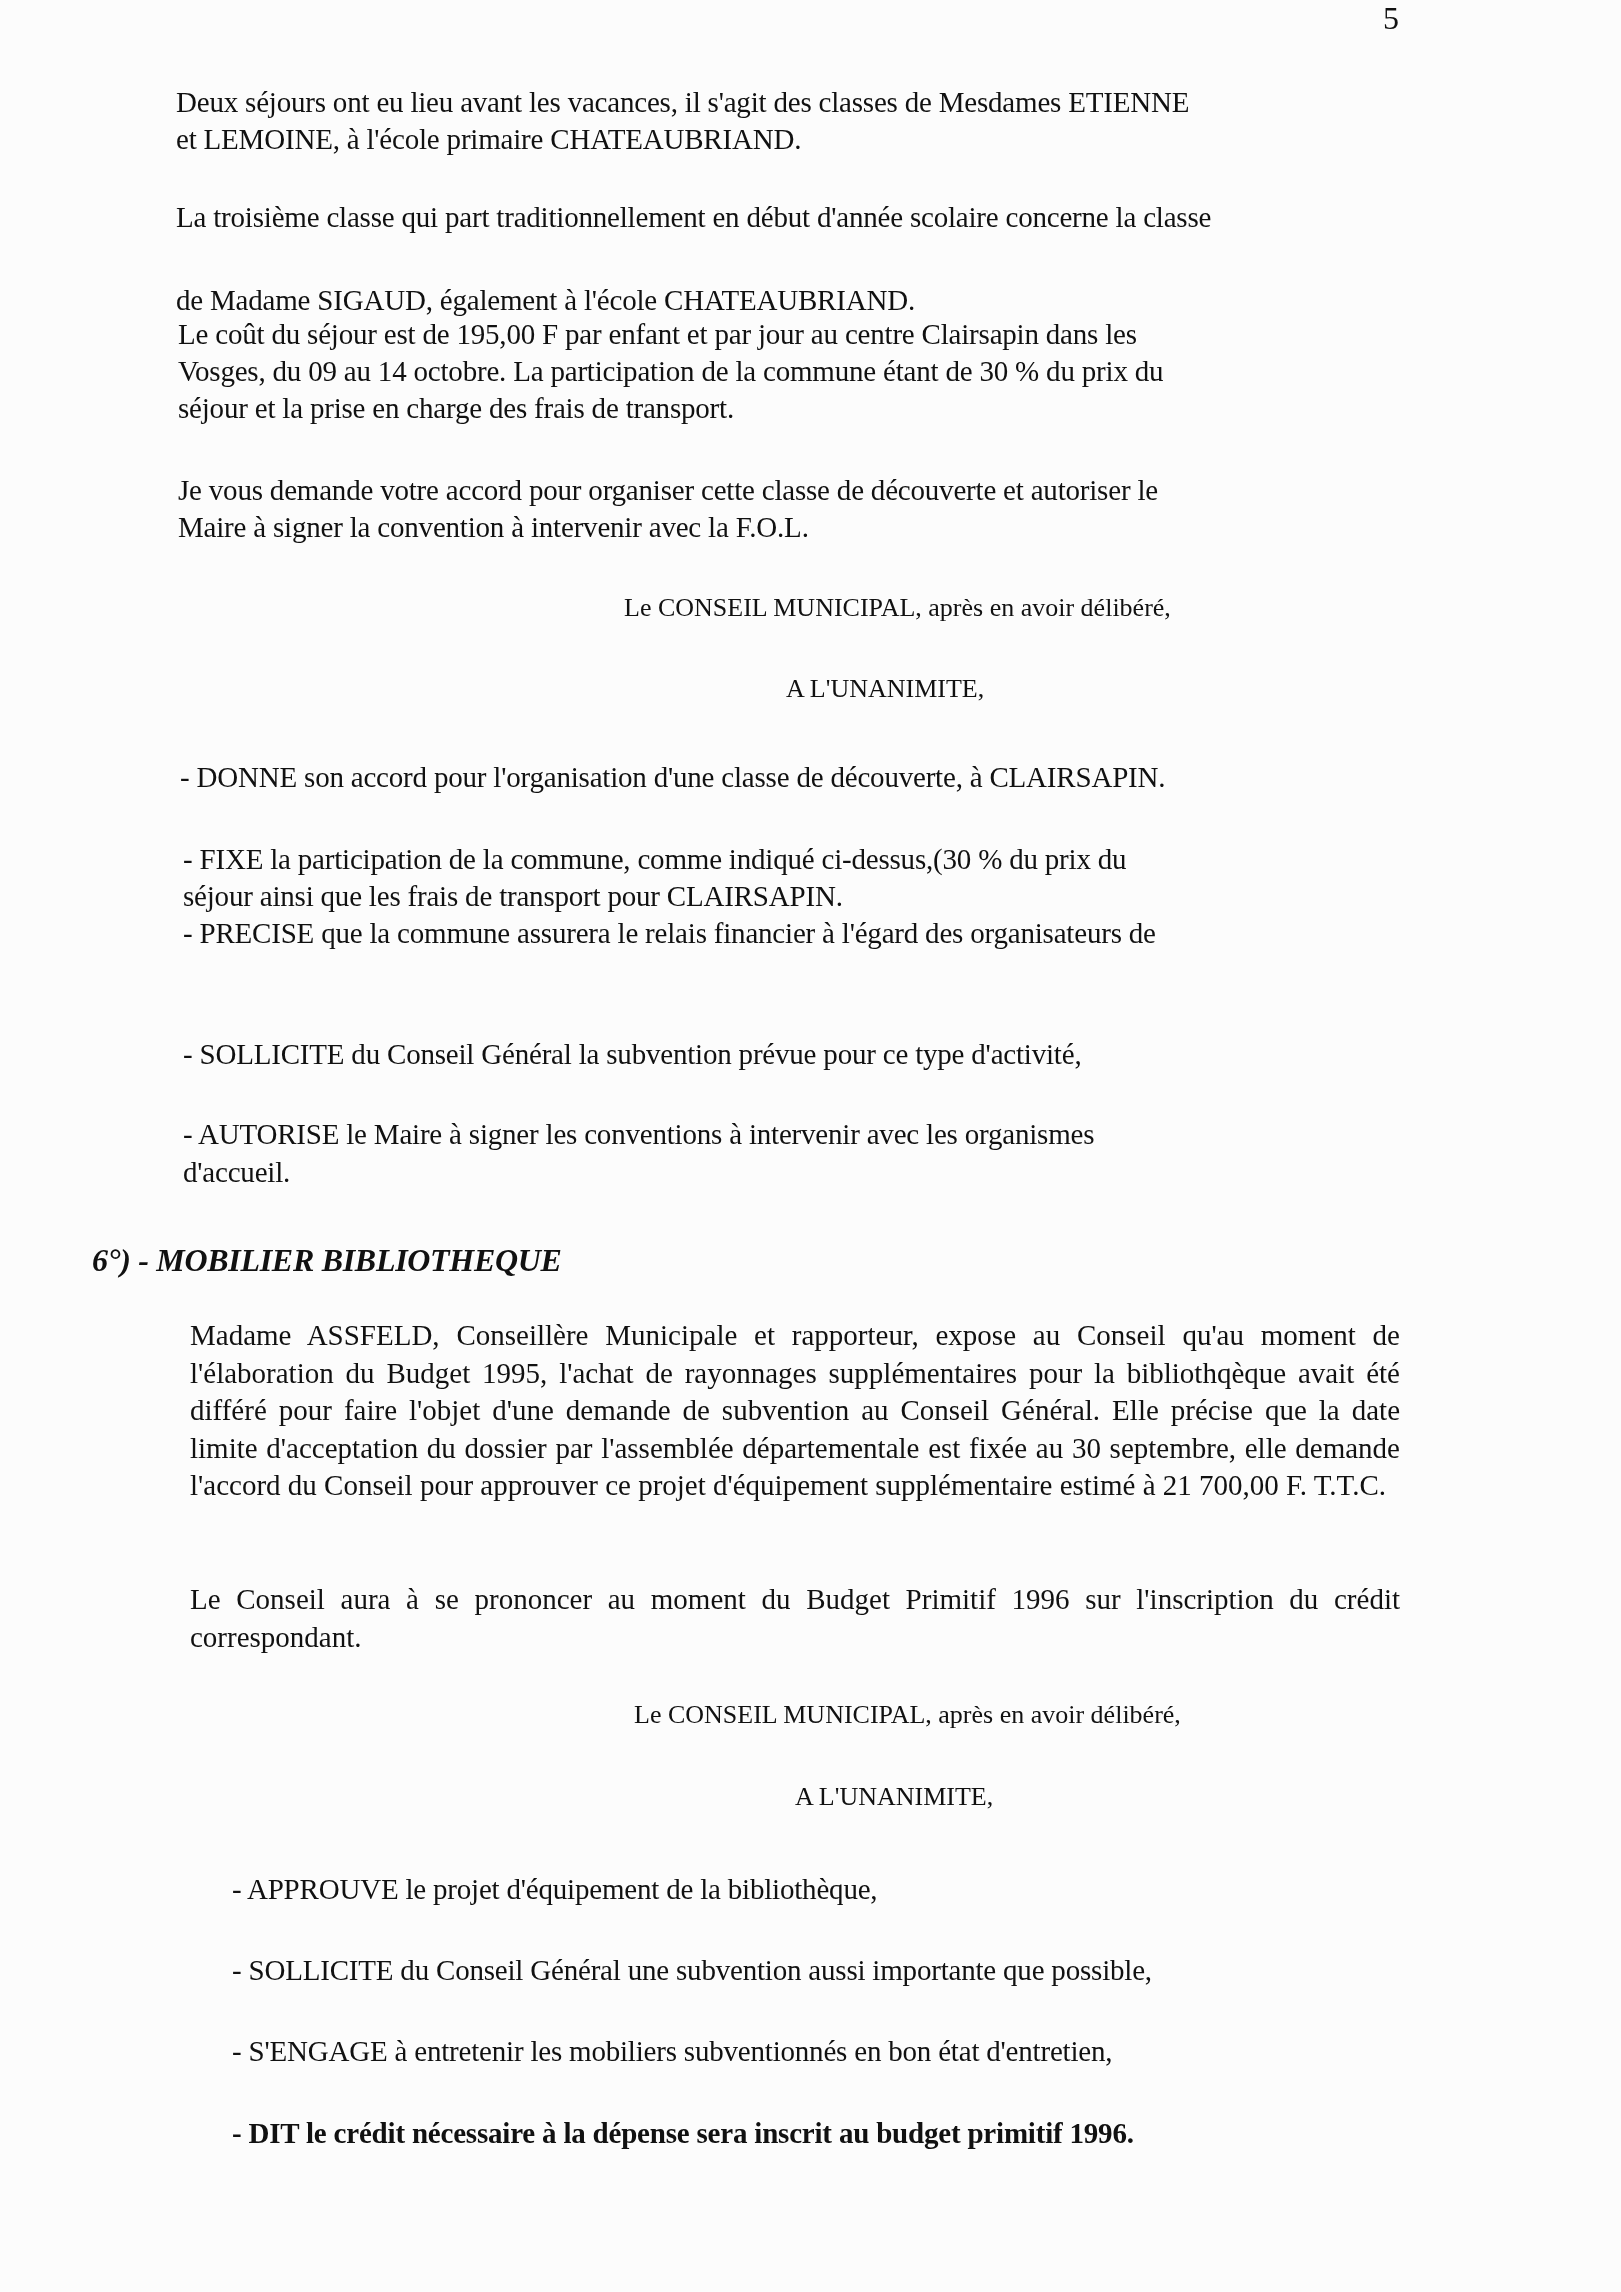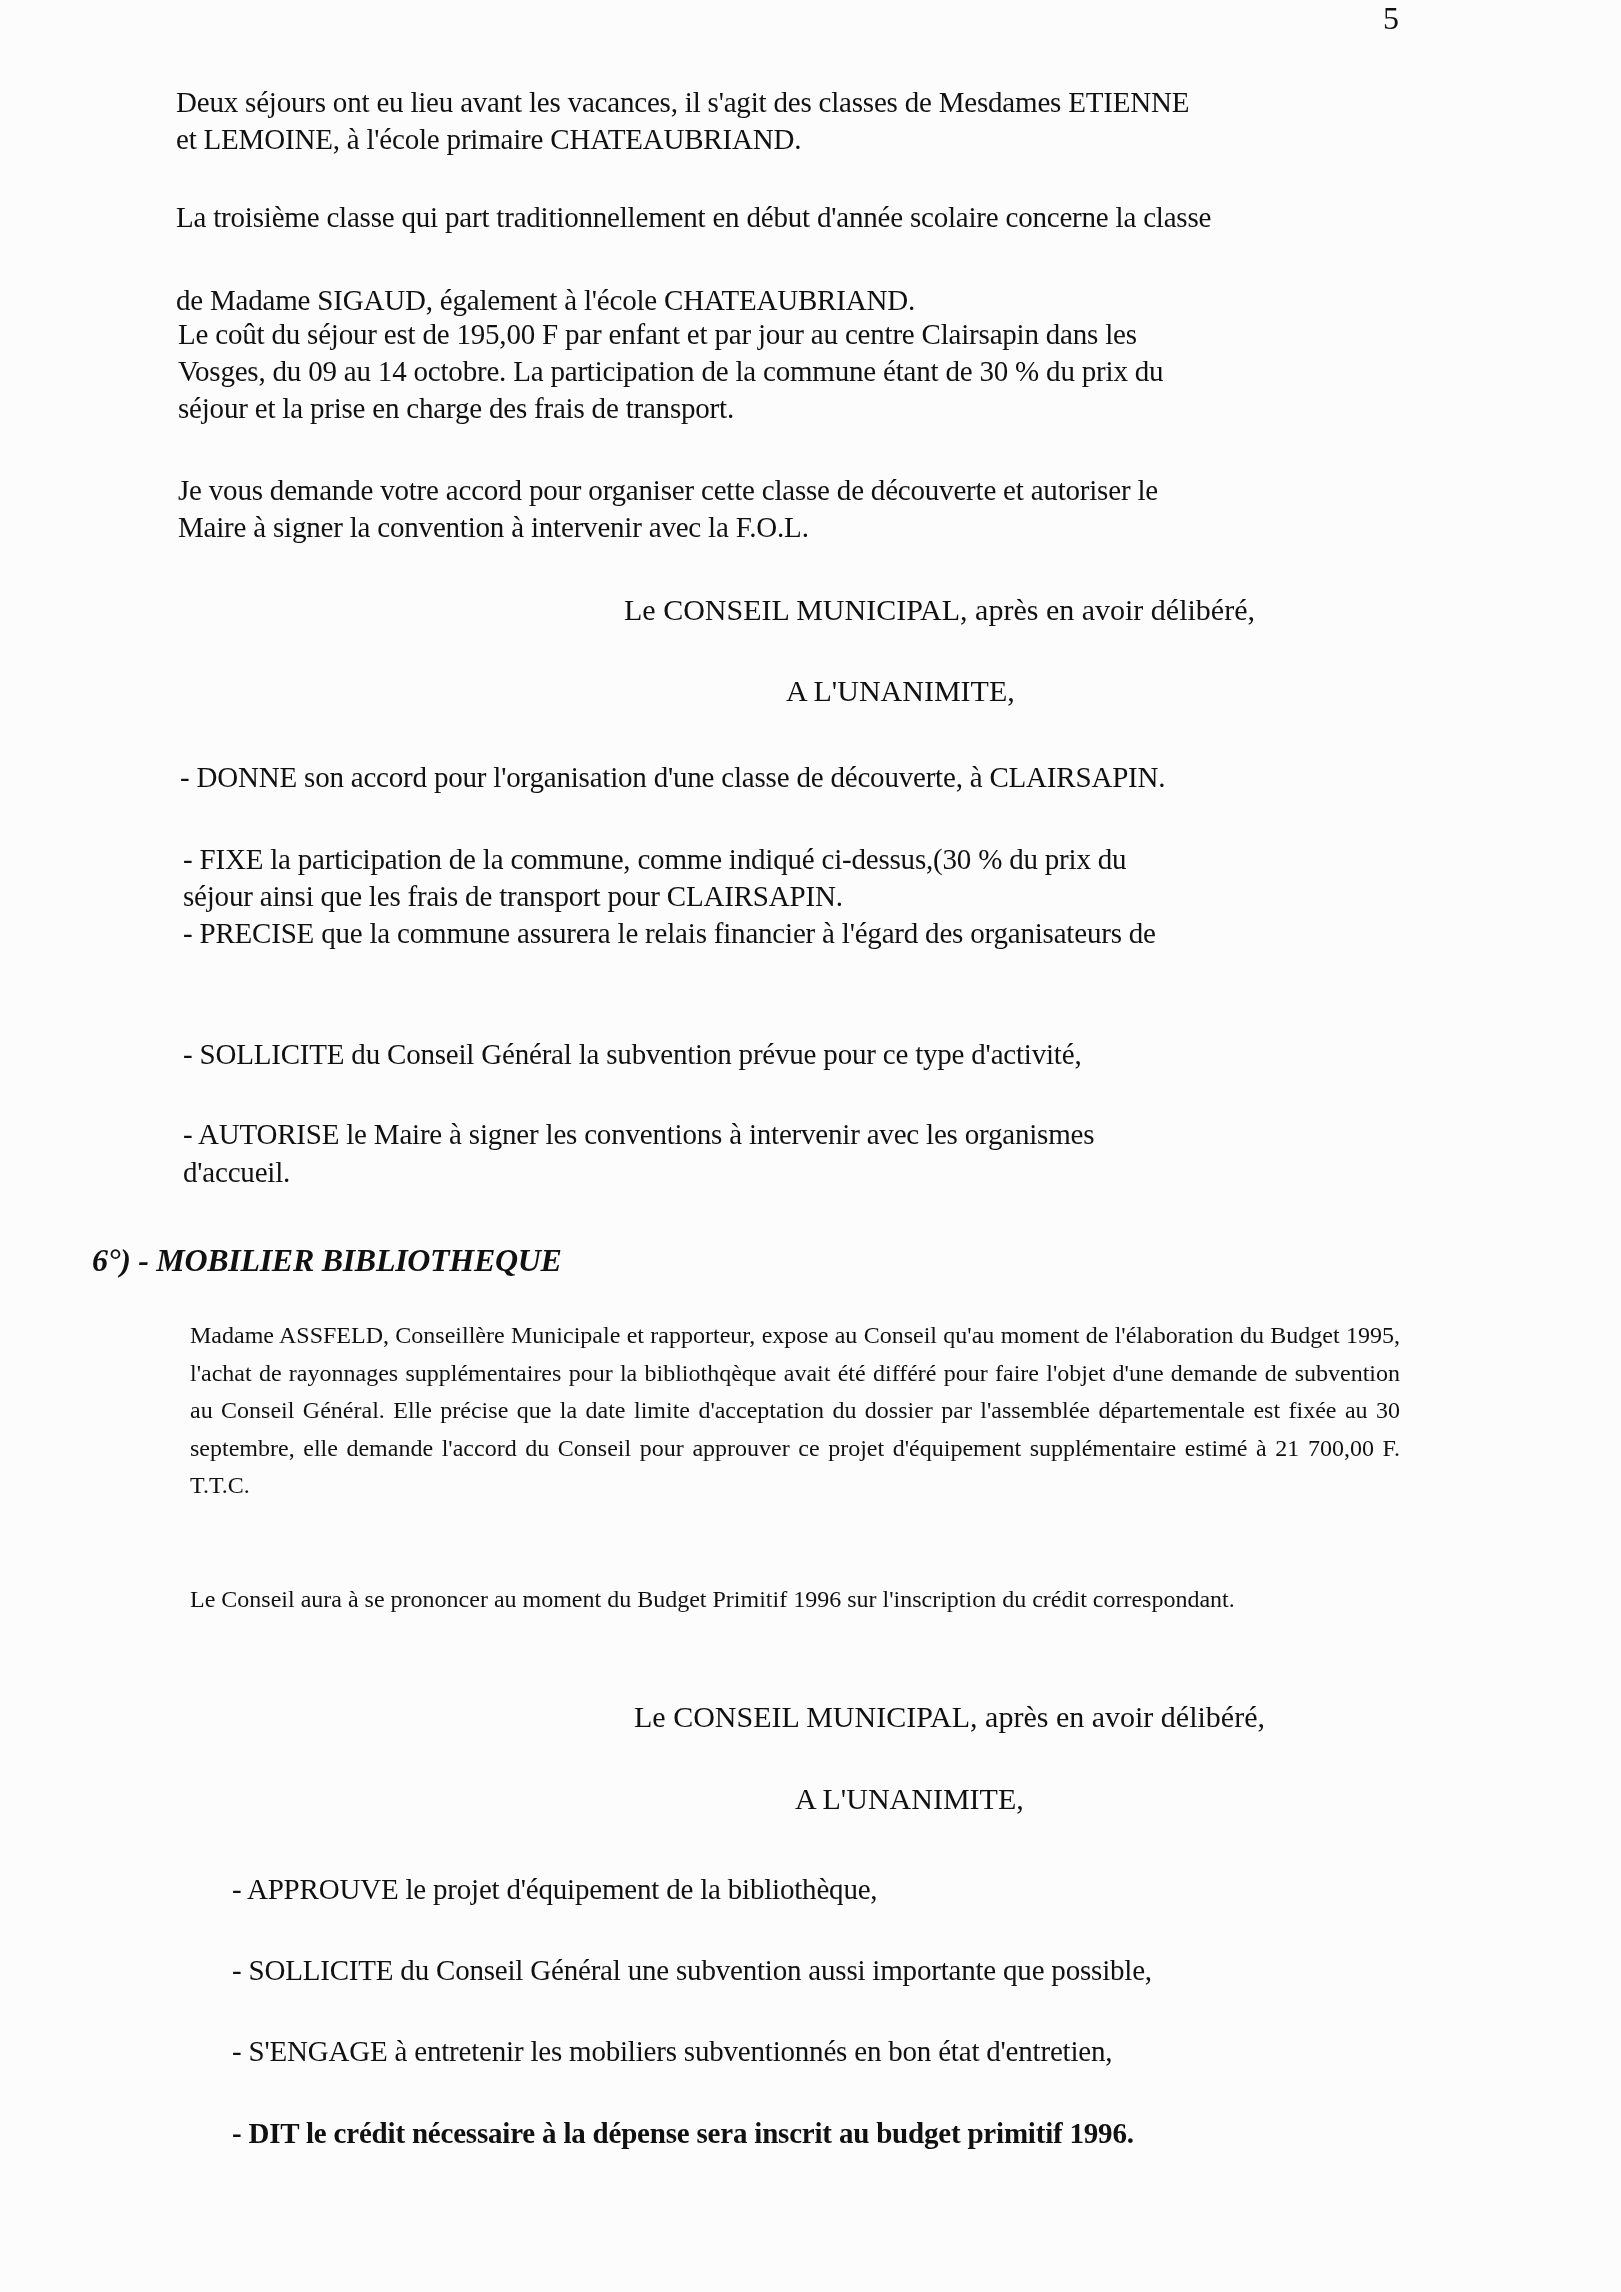--- a/index.html
+++ b/index.html
@@ -36,28 +36,28 @@
     .heading {
       position: absolute;
       left: 92px; top: 1242px;
       font-size: 32px;
       font-weight: bold;
       font-style: italic;
       letter-spacing: -0.3px;
     }
     .justify {
       position: absolute;
-      font-size: 24px;
+      font-size: 29px;
       line-height: 37.5px;
       text-align: justify;
       text-align-last: left;
     }
     .center-line {
       position: absolute;
-      font-size: 30px;
+      font-size: 26px;
       white-space: nowrap;
     }
   </style>
 </head>
 <body>
 
 <div class="page">
 
   <div class="page-number">5</div>
 

